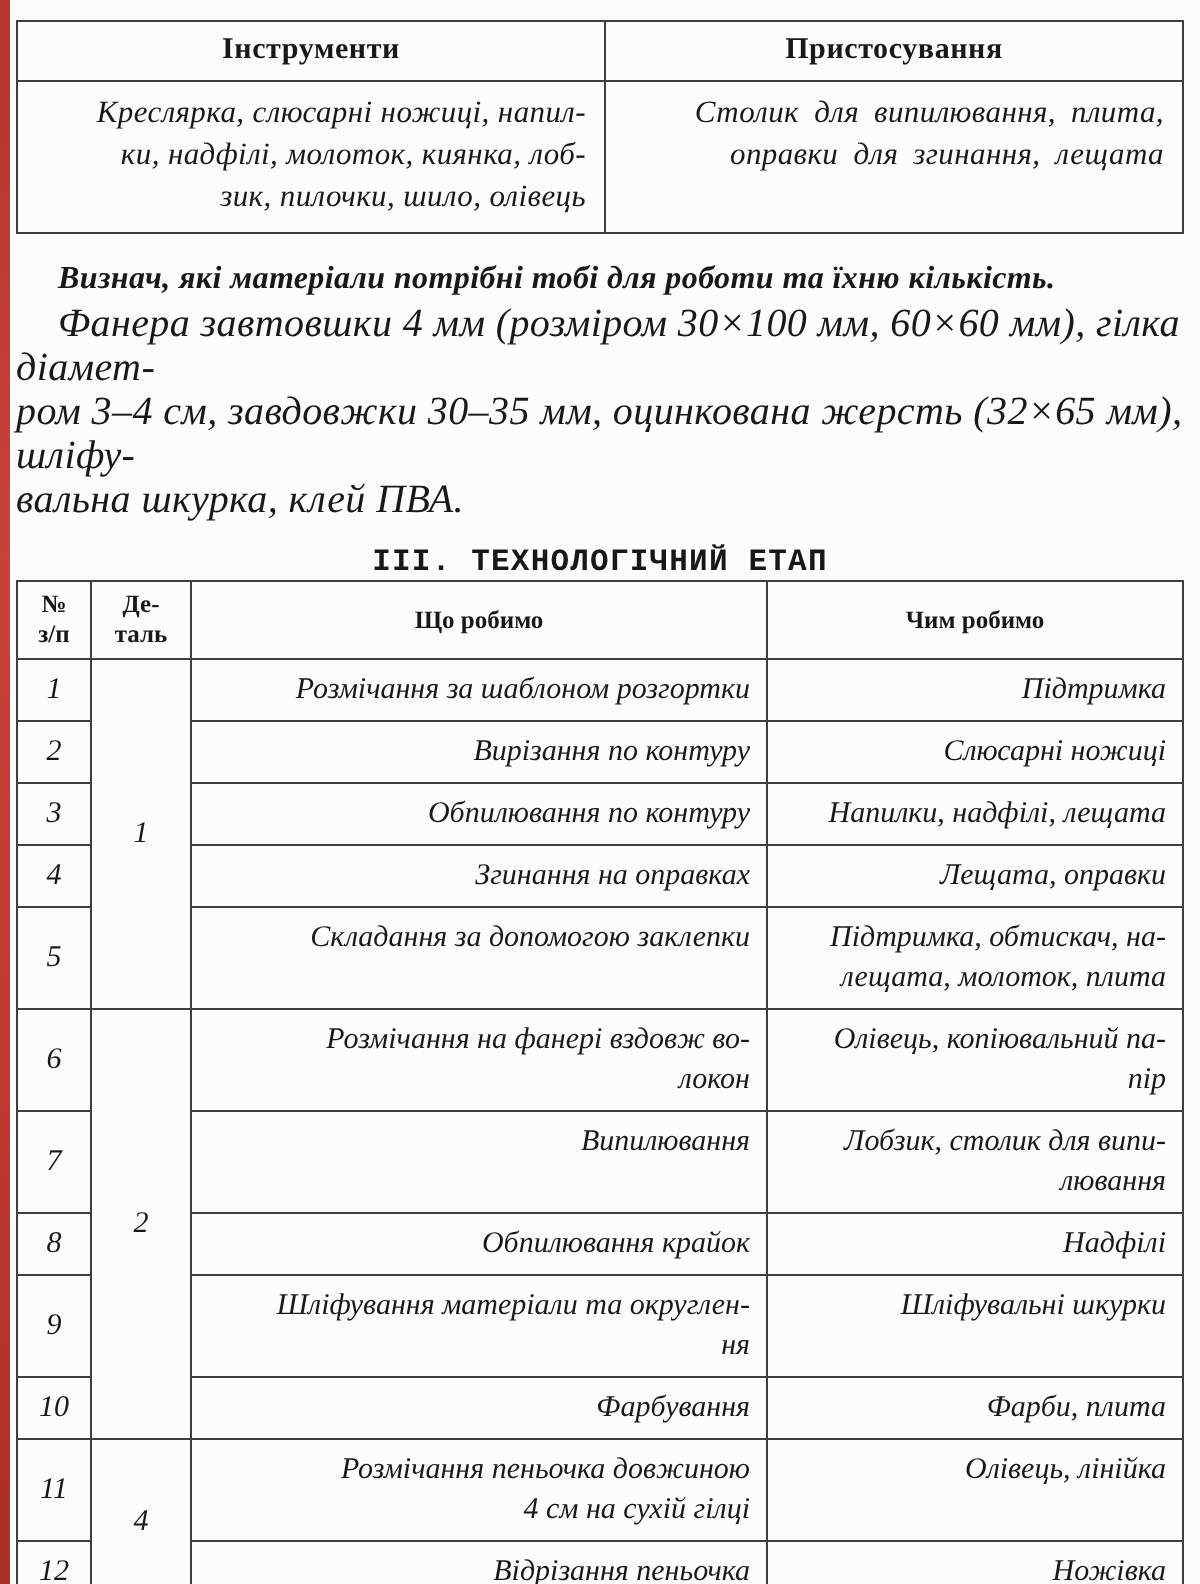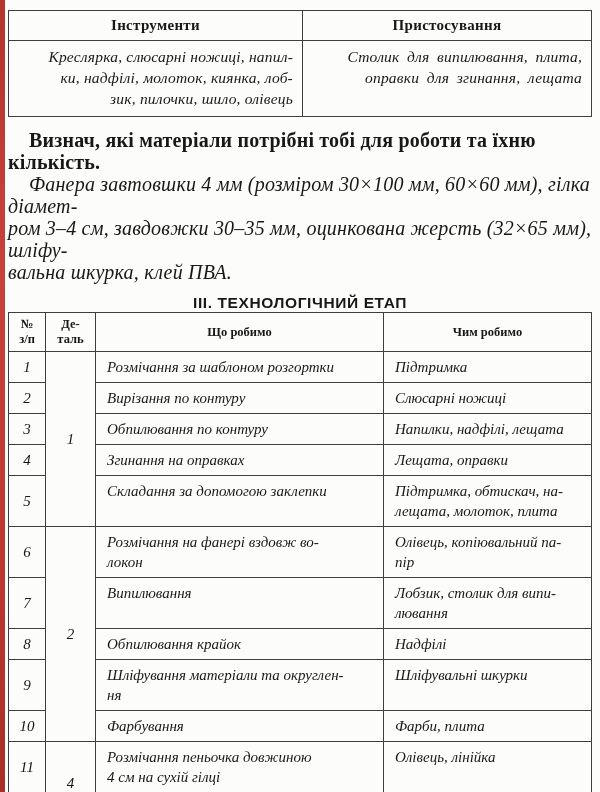--- a/index.html
+++ b/index.html
@@ -50,37 +50,38 @@
     white-space: pre-line;
     letter-spacing: 0.2px;
     text-align: right;
   }
   .top-table td.fixtures { word-spacing: 3.5px; }
 
   
   .lead {
     margin: 12px 0 0 0;
     font-weight: bold;
+    font-style: italic;
+    font-size: 16px;
+    line-height: 22px;
+    text-indent: 21px;
+    letter-spacing: 0.2px;
+  }
+  .body-text {
+    margin: 0;
+    font-style: italic;
     font-size: 20px;
     line-height: 22px;
     text-indent: 21px;
-    letter-spacing: 0.2px;
-  }
-  .body-text {
-    margin: 0;
-    font-style: italic;
-    font-size: 20px;
-    line-height: 22px;
-    text-indent: 21px;
     white-space: pre-line;
     letter-spacing: 0.2px;
   }
   .section-heading {
     margin: 11px 0 0 0;
-    font-family: Liberation Sans, sans-serif;
+    font-family: Liberation Mono, monospace;
     font-size: 15.5px;
     font-weight: bold;
     text-align: center;
     letter-spacing: 0.6px;
   }
   .instruction {
     margin: 8px 0 8px 0;
     font-weight: bold;
     font-style: italic;
     font-size: 16px;
@@ -96,20 +97,21 @@
     line-height: 15px;
     text-align: center;
     vertical-align: middle;
     padding: 4px 2px;
     white-space: pre-line;
   }
   .main-table td {
     font-style: italic;
     font-size: 15px;
     line-height: 20px;
+    text-align: right;
   }
   .main-table td.num {
     text-align: center;
     vertical-align: middle;
     padding: 4px 2px;
   }
   .main-table td.detail {
     text-align: center;
     vertical-align: middle;
     padding: 4px 2px;

